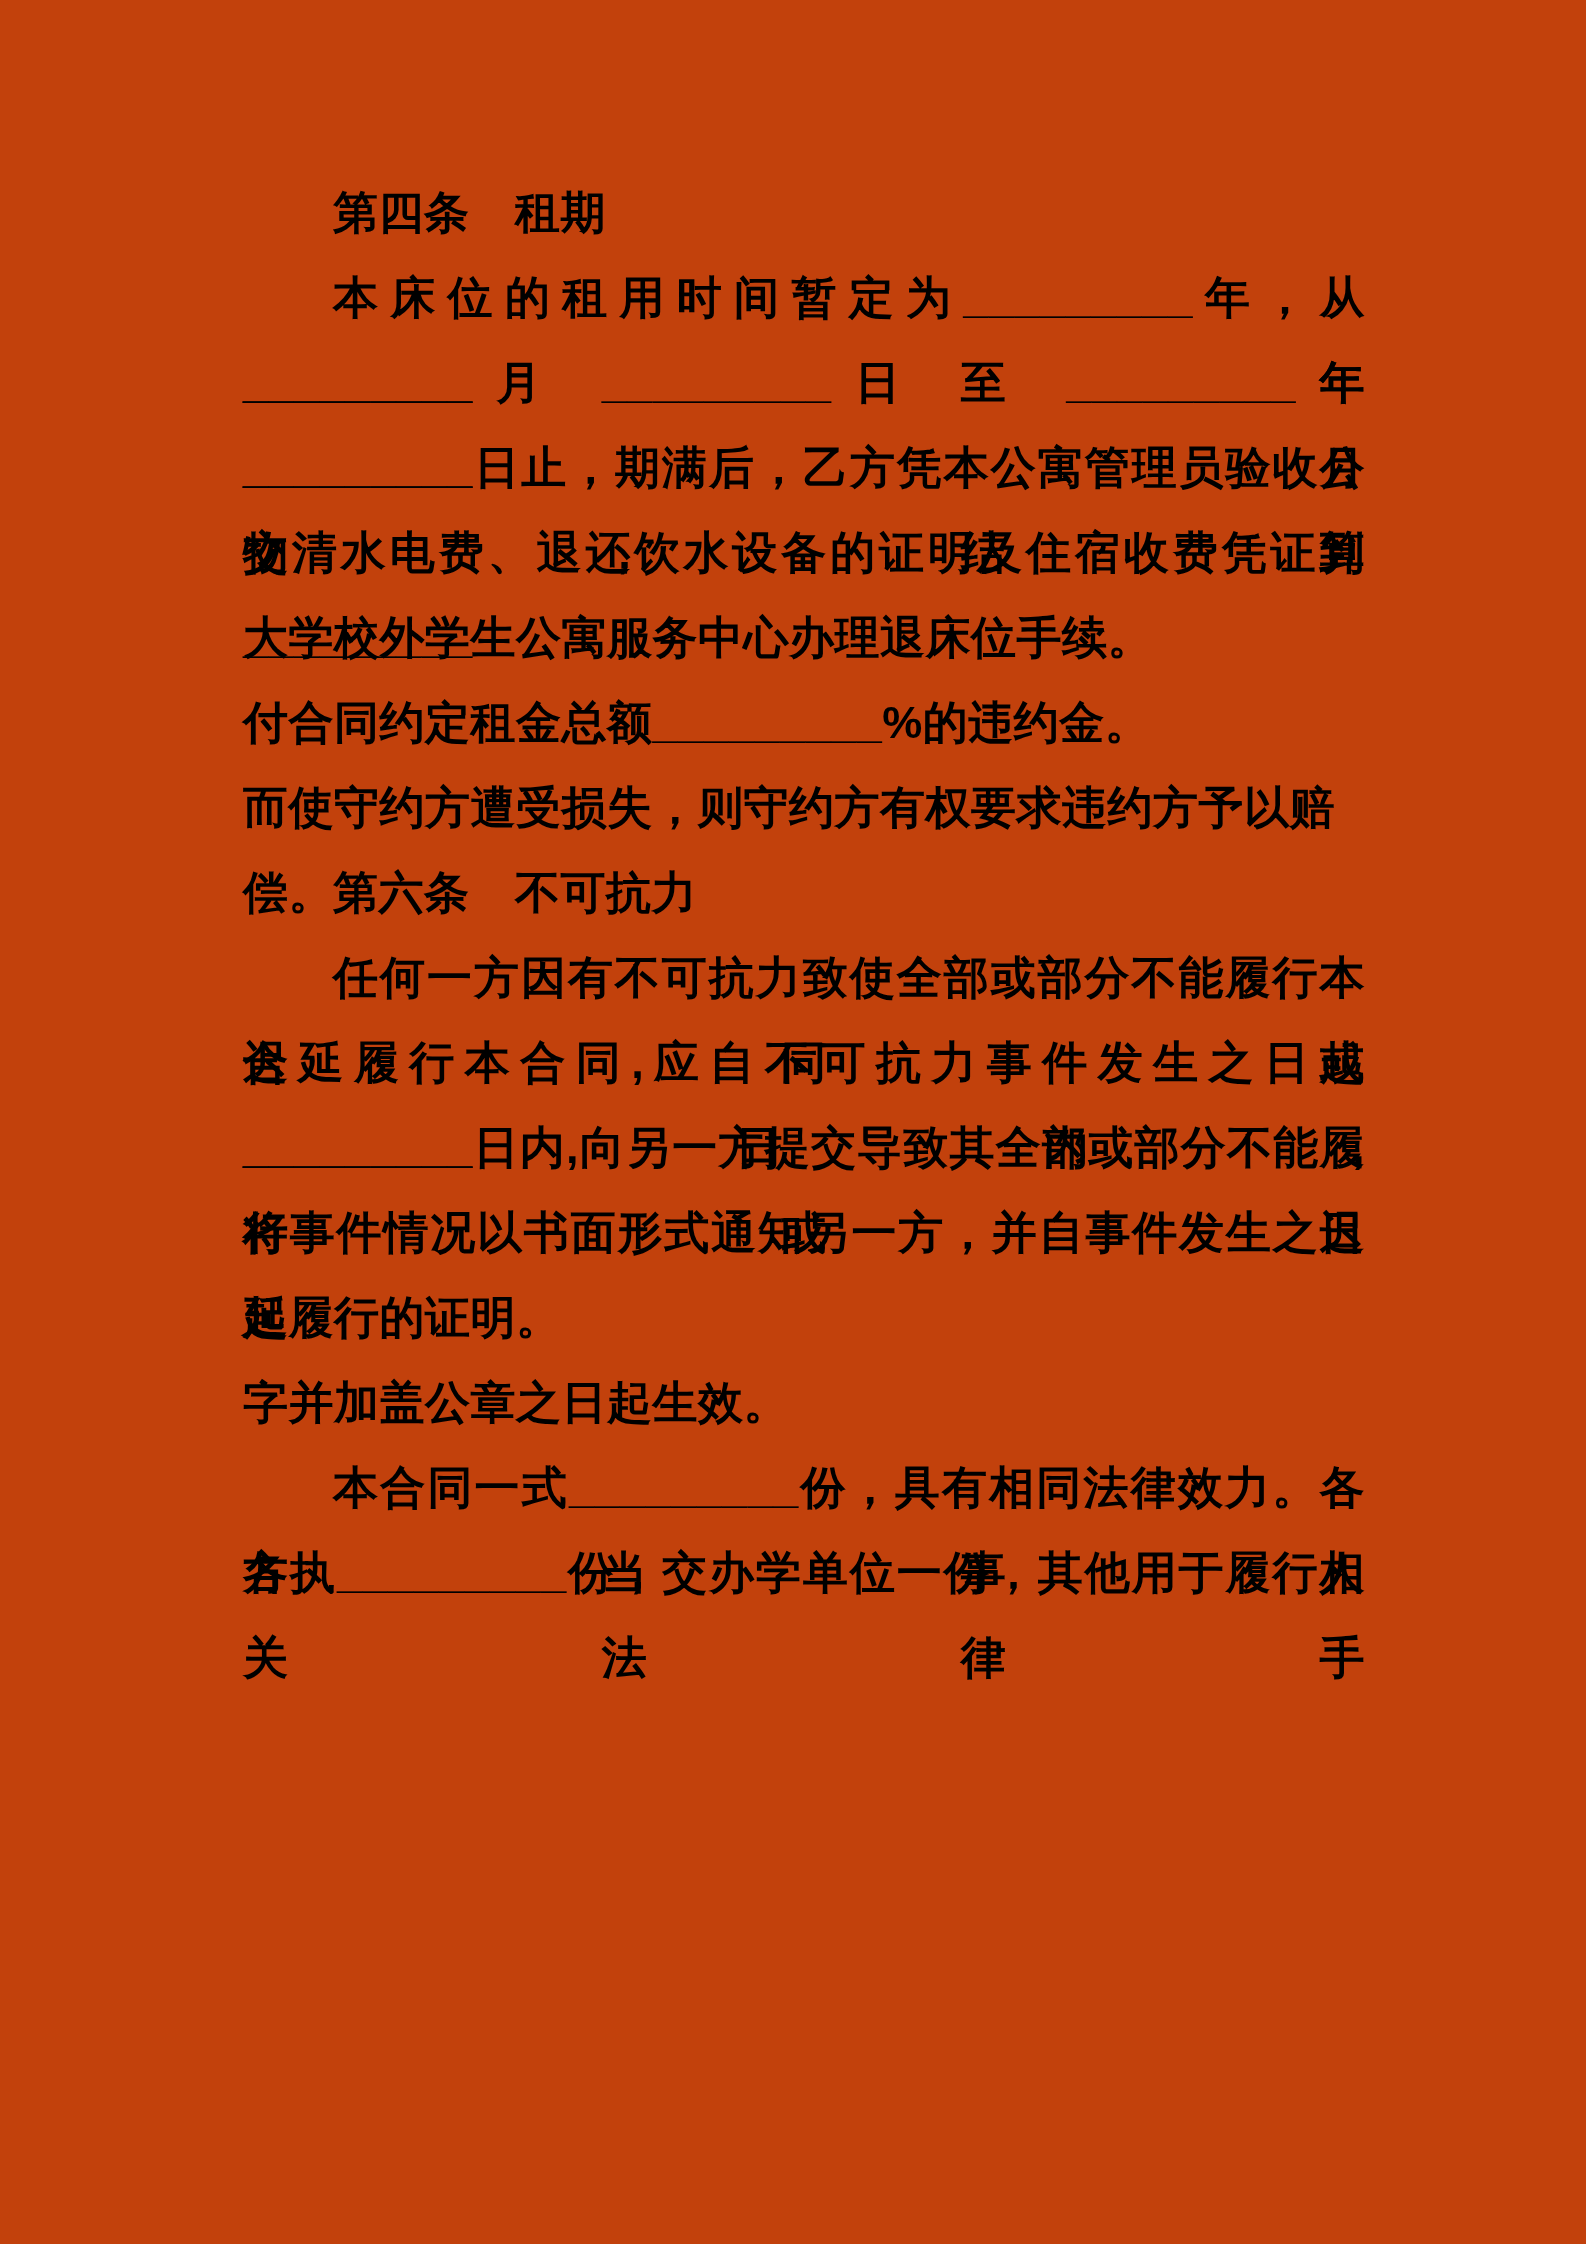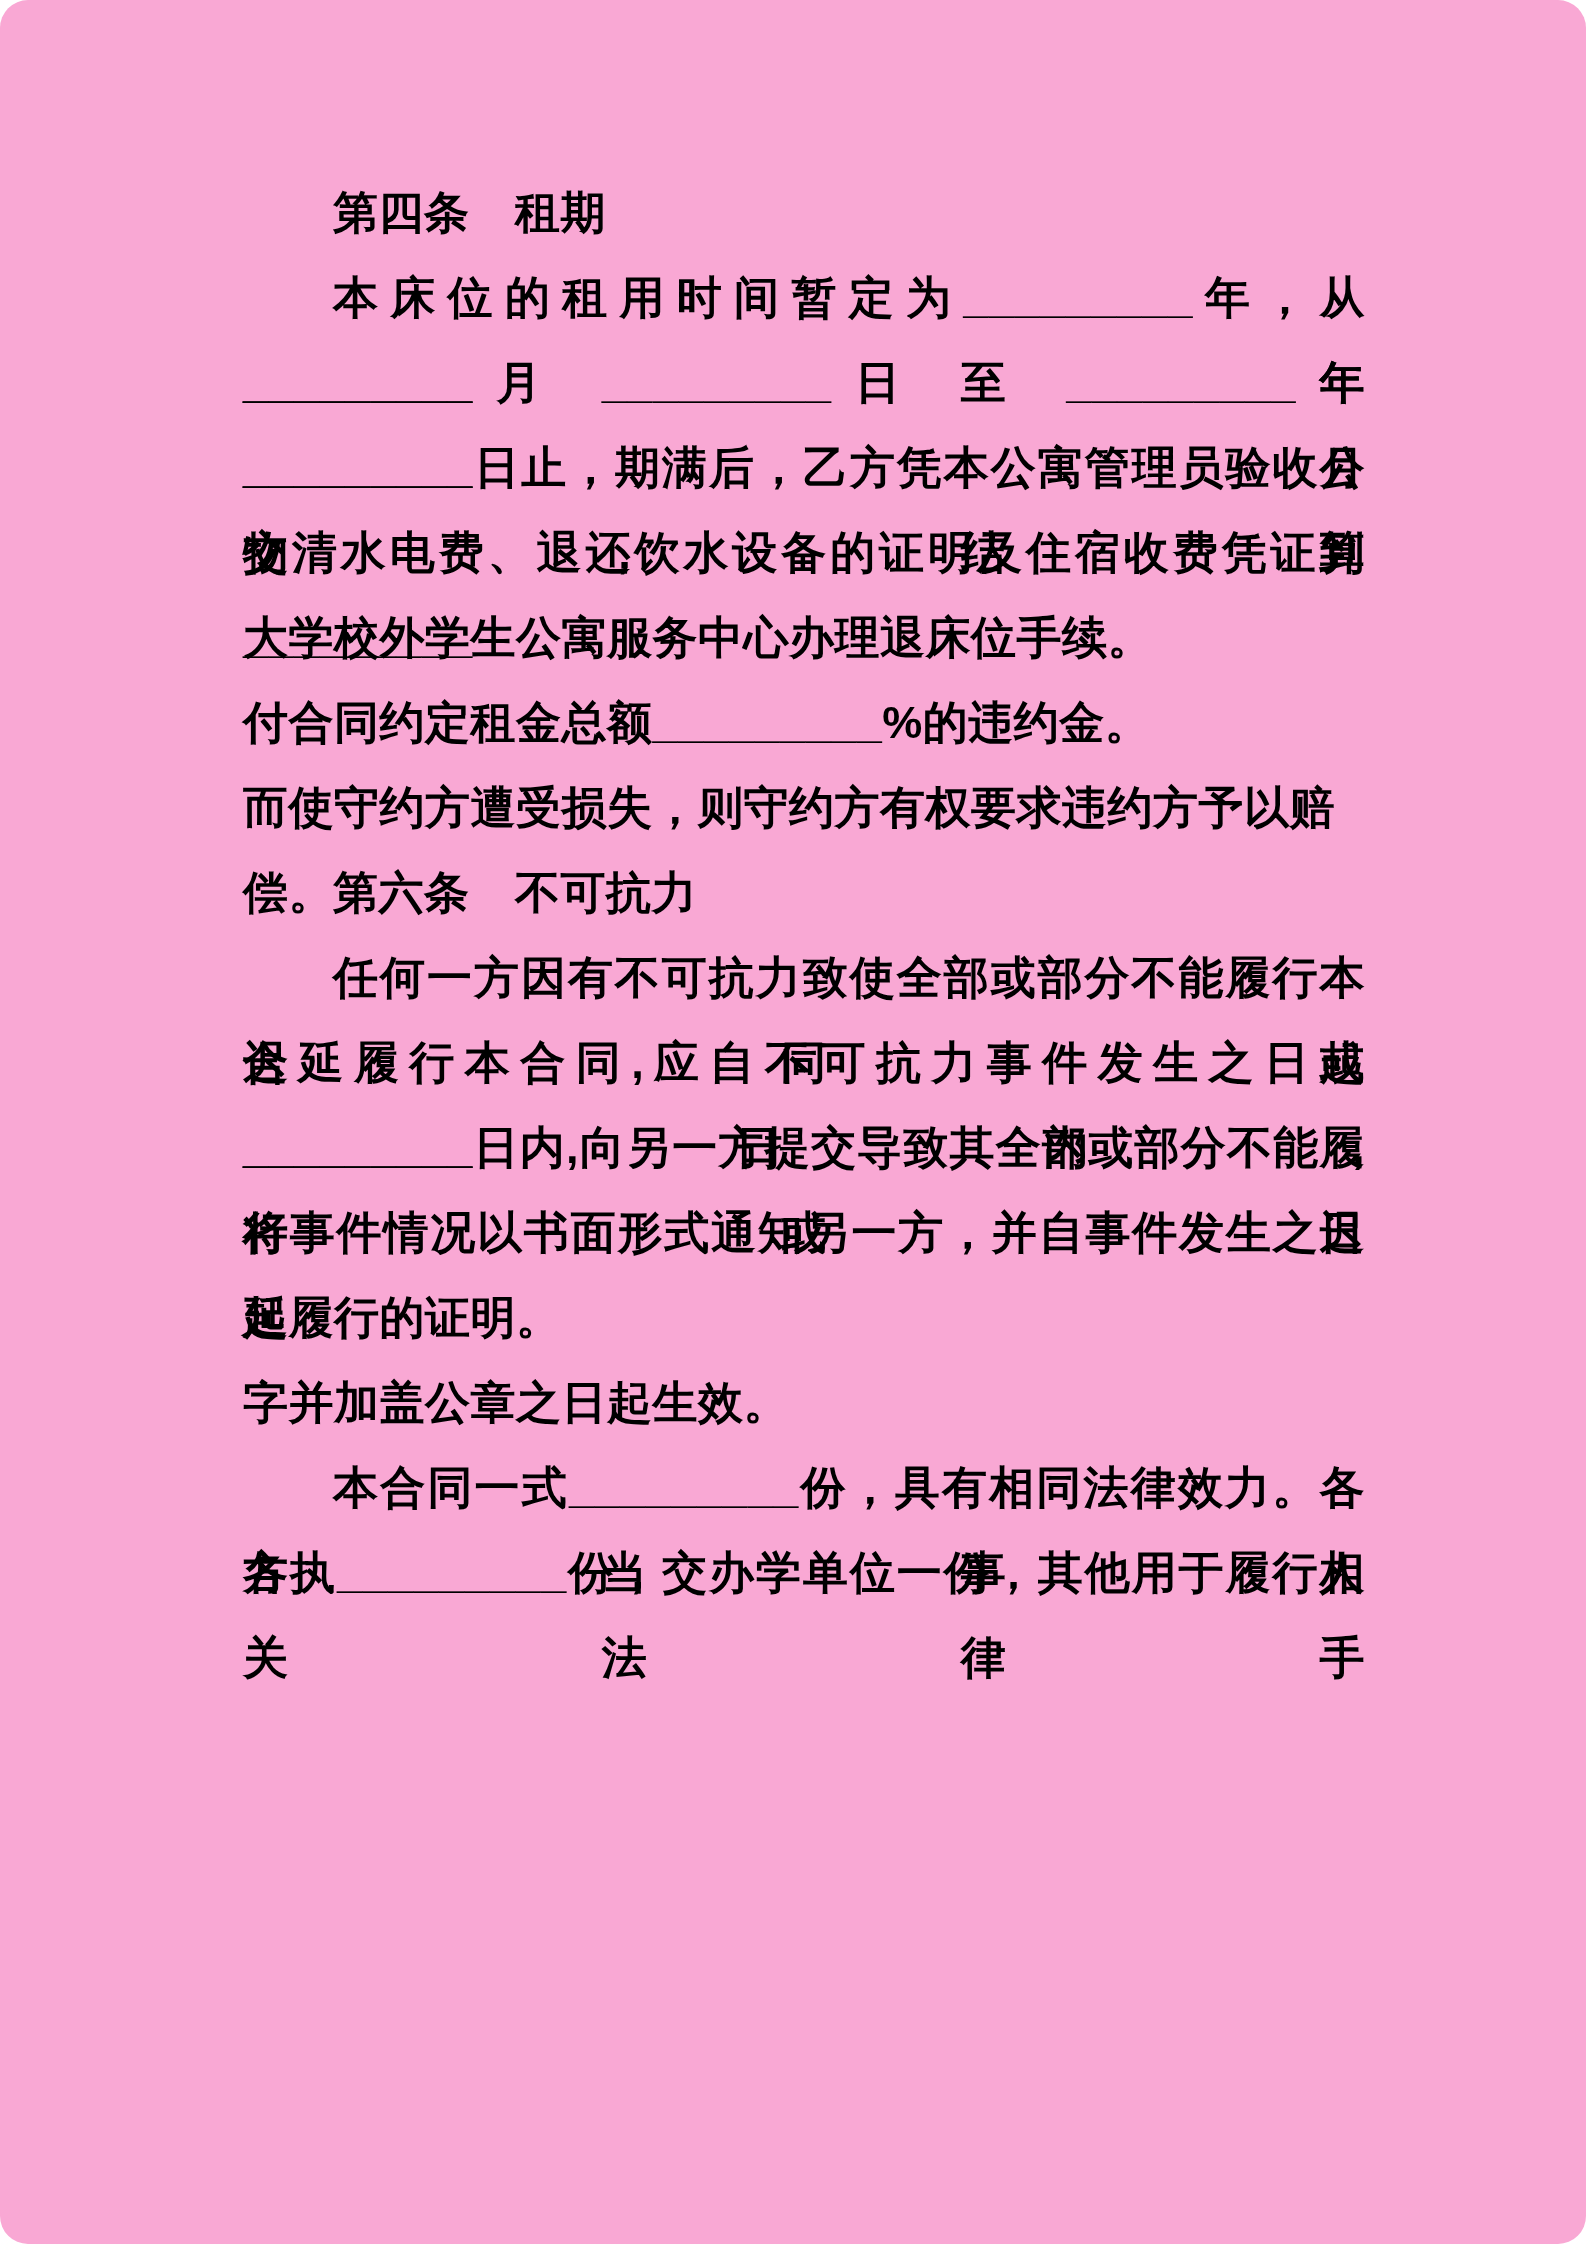--- a/index.html
+++ b/index.html
@@ -10,22 +10,21 @@
   body {
     width: 1586px;
     height: 2244px;
     overflow: hidden;
   }
   .page {
     box-sizing: border-box;
     width: 1586px;
     height: 2244px;
     padding: 170px 221px 0 243px;
-    background: #f9a8d4;
-    border-radius: 28px;
+    background: #c2410c;
   }
   .line {
     font-family: "Liberation Sans", sans-serif;
     font-weight: 700;
     font-size: 45px;
     line-height: 85px;
     height: 85px;
     color: #000000;
     letter-spacing: 0.5px;
     overflow: visible;

